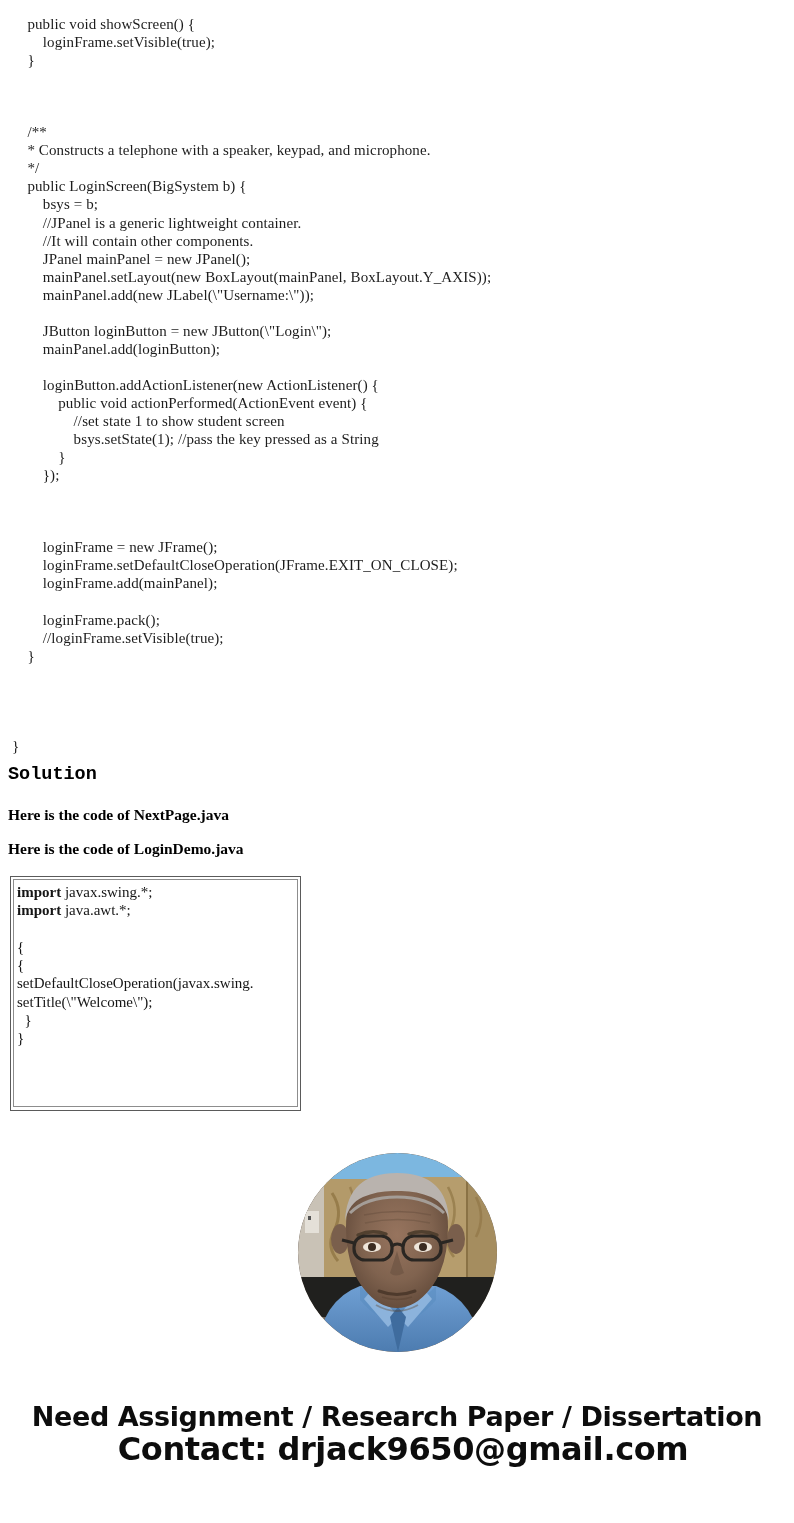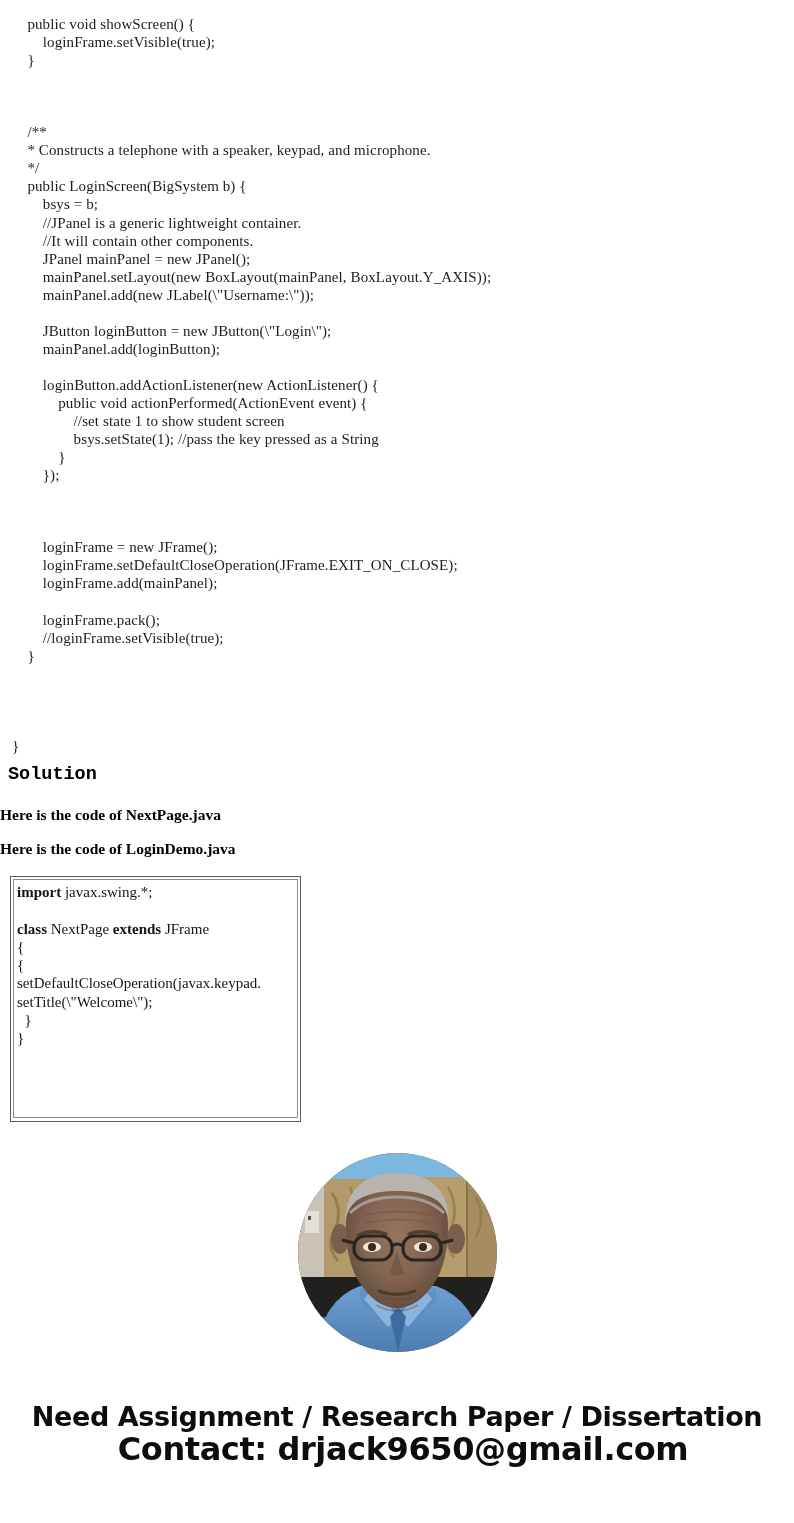--- a/index.html
+++ b/index.html
@@ -39,21 +39,21 @@
     margin: 0;
     font-family: Liberation Mono, monospace;
     font-size: 18.5px;
     font-weight: bold;
     line-height: 22px;
     color: #000000;
   }
 
   .lead-line {
     position: absolute;
-    left: 0;
+    left: 8px;
     margin: 0;
     font-family: "Liberation Serif", "DejaVu Serif", serif;
     font-size: 15.5px;
     font-weight: bold;
     line-height: 19px;
     color: #000000;
   }
   .lead-line.l1 { top: 805px; }
   .lead-line.l2 { top: 839px; text-align: center; }
 
@@ -63,21 +63,21 @@
     left: 10px;
     top: 876px;
     width: 291px;
     box-sizing: border-box;
     border: 1px solid #5a5a5a;
     background: #ffffff;
     padding: 2px 2px 3px 2px;
   }
   .code-box-inner {
     border: 1px solid #8d8d8d;
-    padding: 3px 2px 20px 3px;
+    padding: 3px 2px 9px 3px;
     min-height: 214px;
   }
   .code-box-line {
     font-family: "Liberation Serif", "DejaVu Serif", serif;
     font-size: 15px;
     line-height: 18.3px;
     white-space: pre;
     color: #151515;
   }
   .code-box-line.blank { height: 18.3px; }
@@ -166,25 +166,25 @@
 
 <h3 class="solution-heading">Solution</h3>
 
 <p class="lead-line l1">Here is the code of NextPage.java</p>
 
 <p class="lead-line l2">Here is the code of LoginDemo.java</p>
 
 <div class="code-box">
   <div class="code-box-inner">
     <div class="code-box-line"><span class="kw">import</span><span> javax.swing.*;</span></div>
+    <div class="code-box-line"><span class="kw">import</span><span> java.awt.*;</span></div>
     <div class="code-box-line blank"></div>
-    <div class="code-box-line"><span class="kw">class</span><span> NextPage </span><span class="kw">extends</span><span> JFrame</span></div>
     <div class="code-box-line"><span>{</span></div>
     <div class="code-box-line"><span>{</span></div>
-    <div class="code-box-line"><span>setDefaultCloseOperation(javax.keypad.</span></div>
+    <div class="code-box-line"><span>setDefaultCloseOperation(javax.swing.</span></div>
     <div class="code-box-line"><span>setTitle(\"Welcome\");</span></div>
     <div class="code-box-line"><span>  }</span></div>
     <div class="code-box-line"><span>}</span></div>
   </div>
 </div>
 
 <div class="portrait">
   <svg viewBox="0 0 199 199" xmlns="http://www.w3.org/2000/svg">
     <defs>
       <clipPath id="circ">

